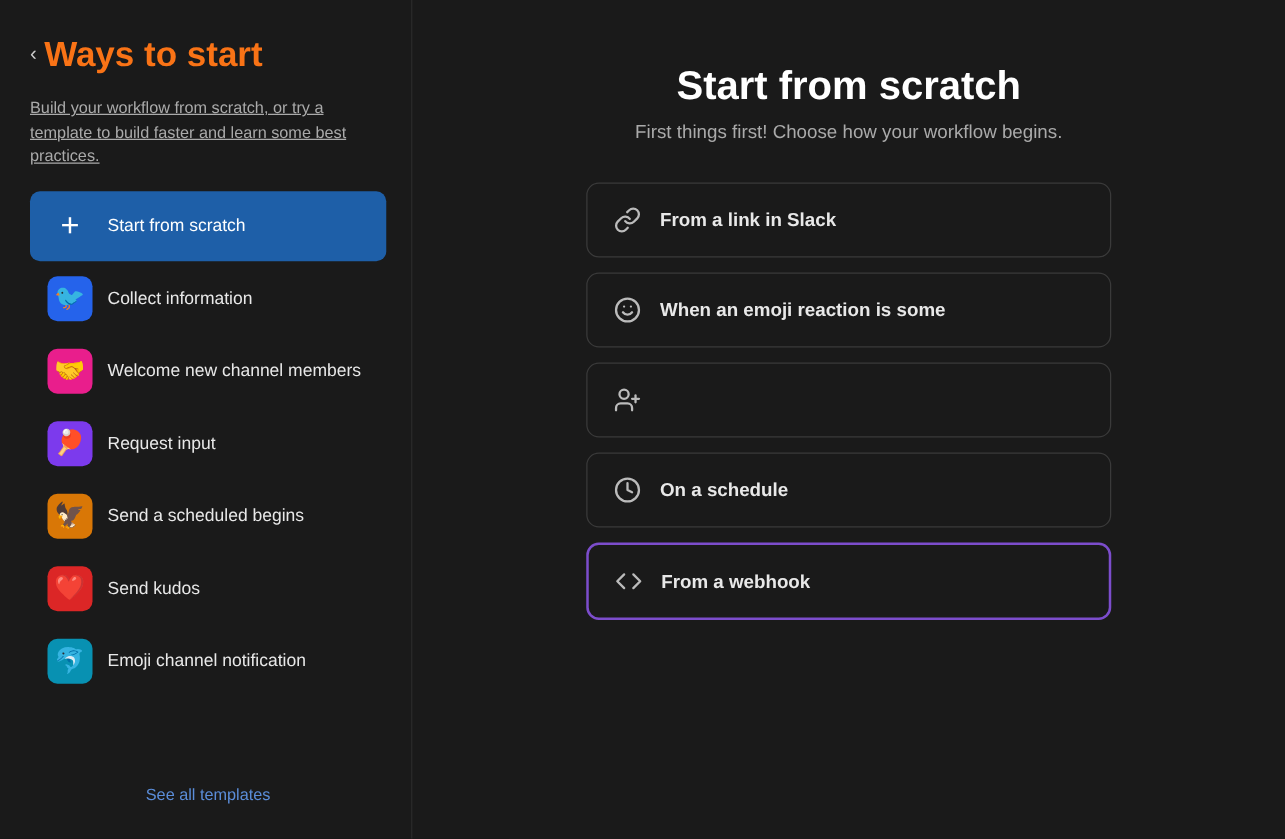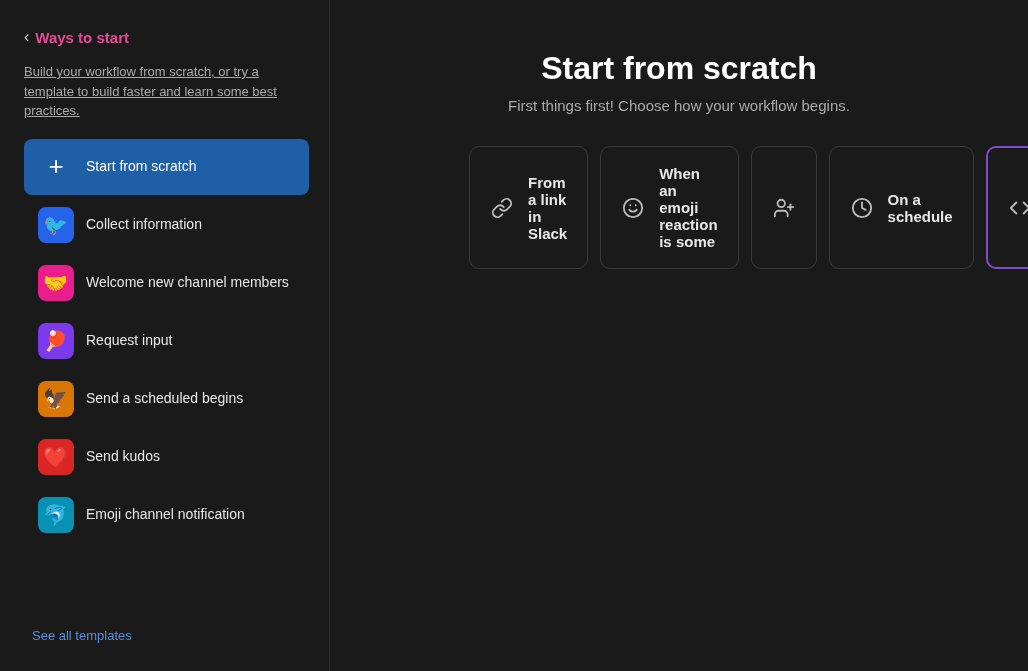--- a/index.html
+++ b/index.html
@@ -32,23 +32,23 @@
       margin-bottom: 16px;
       cursor: pointer;
     }
 
     .back-arrow {
       color: #ccc;
       font-size: 16px;
     }
 
     .sidebar-title {
-      font-size: 15px;
+      font-size: 28px;
       font-weight: 700;
-      color: #ec4899;
+      color: #f97316;
     }
 
     .sidebar-desc {
       font-size: 13px;
       color: #aaa;
       line-height: 1.5;
       margin-bottom: 18px;
       text-decoration: underline;
     }
 
@@ -100,20 +100,21 @@
       height: 36px;
       display: flex;
       align-items: center;
       justify-content: center;
       font-size: 26px;
       color: #fff;
       flex-shrink: 0;
     }
 
     .see-all-link {
+      text-align: center;
       margin-top: 5px;
       font-size: 13px;
       color: #5b8dd9;
       cursor: pointer;
       padding: 8px;
     }
 
     
     .main-content {
       flex: 1;
@@ -134,21 +135,21 @@
 
     .main-subtitle {
       font-size: 15px;
       color: #aaa;
       margin-bottom: 32px;
       text-align: right;
     }
 
     .options-list {
       display: flex;
-      flex-direction: row;
+      flex-direction: column;
       gap: 12px;
       width: 100%;
       max-width: 420px;
     }
 
     .option-item {
       display: flex;
       align-items: center;
       gap: 14px;
       padding: 18px 20px;

